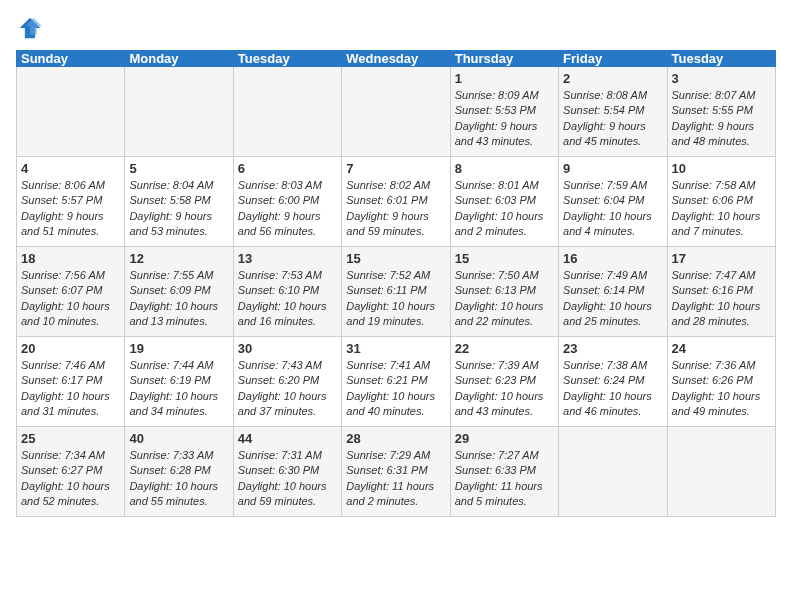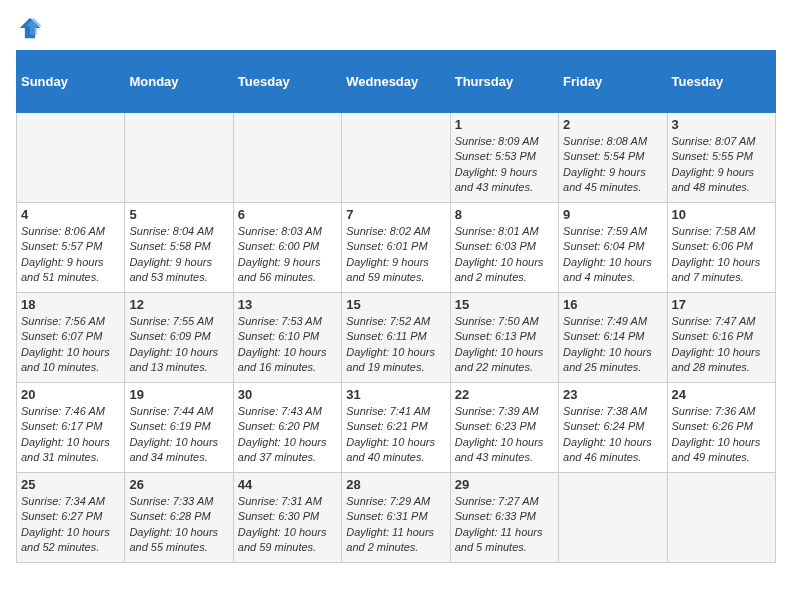--- a/index.html
+++ b/index.html
@@ -53,21 +53,21 @@
       color: #555;
     }
     table {
       width: 100%;
       border-collapse: collapse;
       font-size: 11px;
     }
     thead th {
       background-color: #2878c8;
       color: #fff;
-      padding: 23px 4px;
+      padding: 0 4px;
       text-align: left;
       font-size: 13px;
       font-weight: bold;
       border: 1px solid #2878c8;
     }
     tbody td {
       border: 1px solid #ccc;
       vertical-align: top;
       padding: 4px;
       width: calc(100% / 7);
@@ -237,21 +237,21 @@
           <span class="day-number">24</span>
           <div class="day-info">Sunrise: 7:36 AM<br>Sunset: 6:26 PM<br>Daylight: 10 hours<br>and 49 minutes.</div>
         </td>
       </tr>
       <tr>
         <td>
           <span class="day-number">25</span>
           <div class="day-info">Sunrise: 7:34 AM<br>Sunset: 6:27 PM<br>Daylight: 10 hours<br>and 52 minutes.</div>
         </td>
         <td>
-          <span class="day-number">26</span>
+          <span class="day-number">40</span>
           <div class="day-info">Sunrise: 7:33 AM<br>Sunset: 6:28 PM<br>Daylight: 10 hours<br>and 55 minutes.</div>
         </td>
         <td>
           <span class="day-number">44</span>
           <div class="day-info">Sunrise: 7:31 AM<br>Sunset: 6:30 PM<br>Daylight: 10 hours<br>and 59 minutes.</div>
         </td>
         <td>
           <span class="day-number">28</span>
           <div class="day-info">Sunrise: 7:29 AM<br>Sunset: 6:31 PM<br>Daylight: 11 hours<br>and 2 minutes.</div>
         </td>

